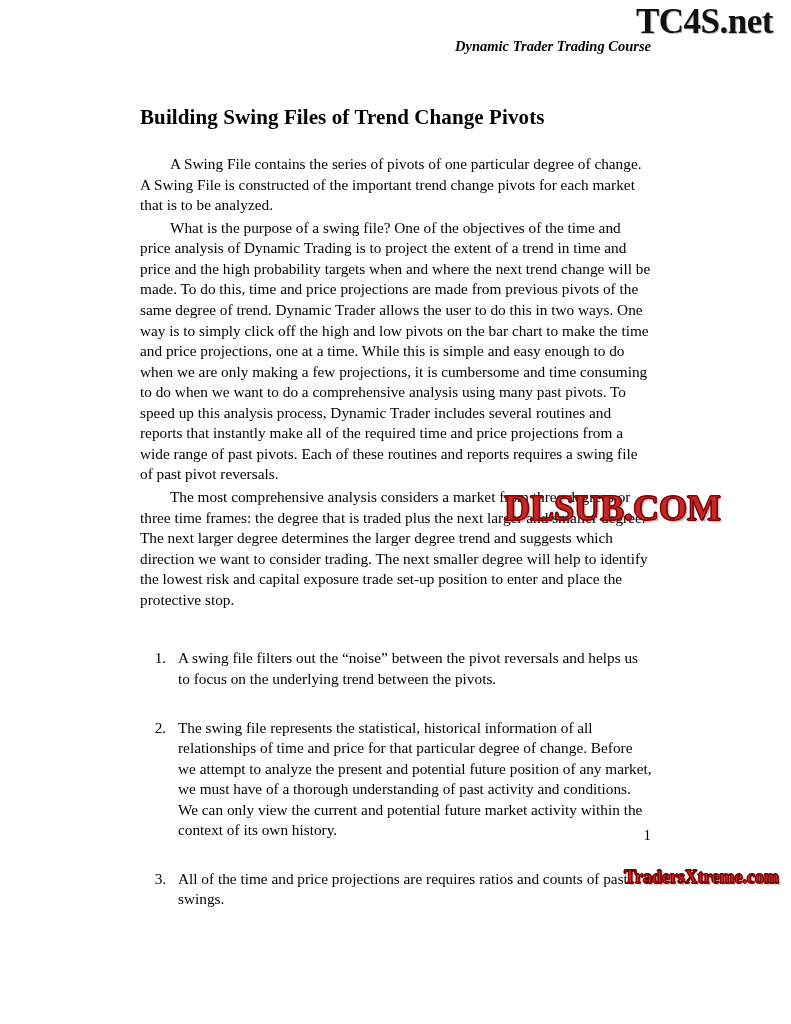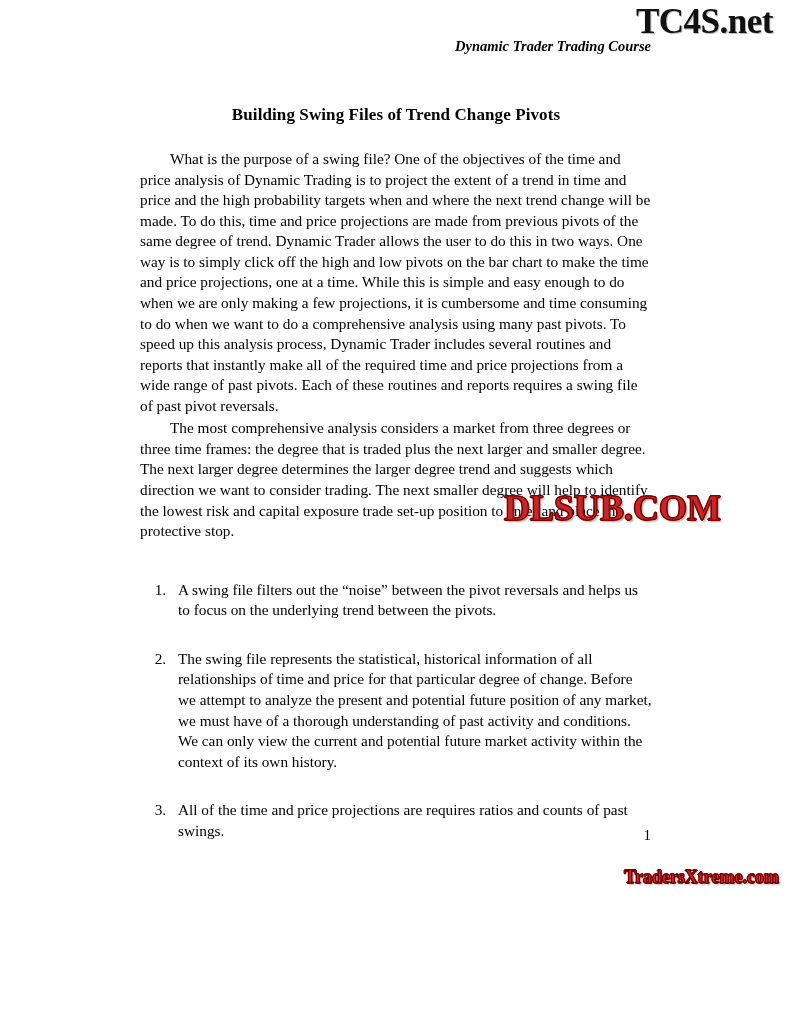--- a/index.html
+++ b/index.html
@@ -54,23 +54,23 @@
 
   
   .doc-body {
     position: absolute;
     top: 105px;
     left: 140px;
     width: 512px;
   }
 
   h1.doc-title {
-    font-size: 17px;
+    font-size: 21px;
     font-weight: bold;
-    text-align: center;
+    text-align: left;
     margin: 0 0 24px 0;
     font-family: "Liberation Serif", serif;
     letter-spacing: 0.1px;
   }
 
   p.para {
     font-size: 15.3px;
     line-height: 1.345;
     margin: 0 0 2px 0;
     text-align: left;
@@ -152,20 +152,21 @@
 <div class="page">
 
   <div class="brand-top">TC4S.net</div>
 
   <div class="running-header">Dynamic Trader Trading Course</div>
 
   <div class="doc-body">
 
     <h1 class="doc-title">Building Swing Files of Trend Change Pivots</h1>
 
+    <p class="para">A Swing File contains the series of pivots of one particular degree of change. A Swing File is constructed of the important trend change pivots for each market that is to be analyzed.</p>
 
     <p class="para">What is the purpose of a swing file? One of the objectives of the time and price analysis of Dynamic Trading is to project the extent of a trend in time and price and the high probability targets when and where the next trend change will be made. To do this, time and price projections are made from previous pivots of the same degree of trend. Dynamic Trader allows the user to do this in two ways. One way is to simply click off the high and low pivots on the bar chart to make the time and price projections, one at a time. While this is simple and easy enough to do when we are only making a few projections, it is cumbersome and time consuming to do when we want to do a comprehensive analysis using many past pivots. To speed up this analysis process, Dynamic Trader includes several routines and reports that instantly make all of the required time and price projections from a wide range of past pivots. Each of these routines and reports requires a swing file of past pivot reversals.</p>
 
     <p class="para">The most comprehensive analysis considers a market from three degrees or three time frames: the degree that is traded plus the next larger and smaller degree. The next larger degree determines the larger degree trend and suggests which direction we want to consider trading. The next smaller degree will help to identify the lowest risk and capital exposure trade set-up position to enter and place the protective stop.</p>
 
     <ol class="numbered">
       <li>A swing file filters out the “noise” between the pivot reversals and helps us to focus on the underlying trend between the pivots.</li>
       <li>The swing file represents the statistical, historical information of all relationships of time and price for that particular degree of change. Before we attempt to analyze the present and potential future position of any market, we must have of a thorough understanding of past activity and conditions. We can only view the current and potential future market activity within the context of its own history.</li>
       <li>All of the time and price projections are requires ratios and counts of past swings.</li>
     </ol>

